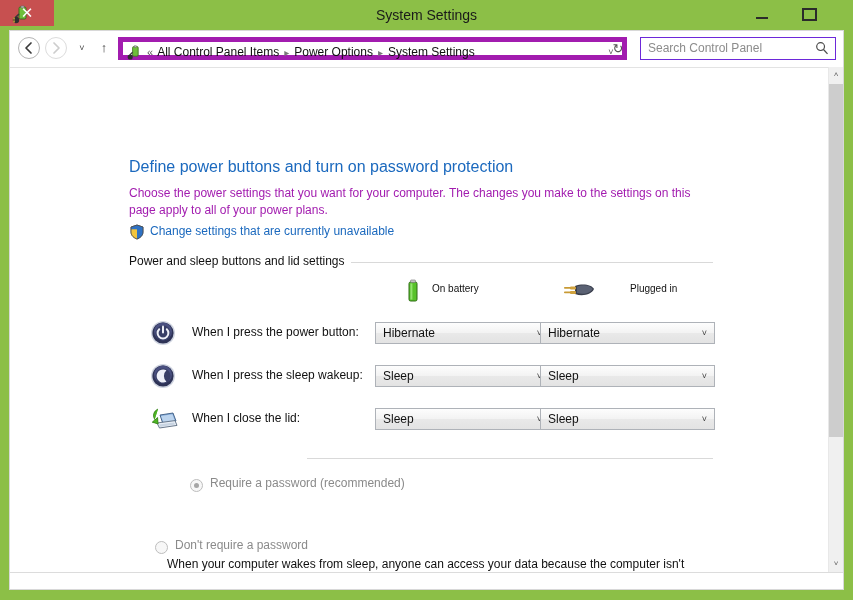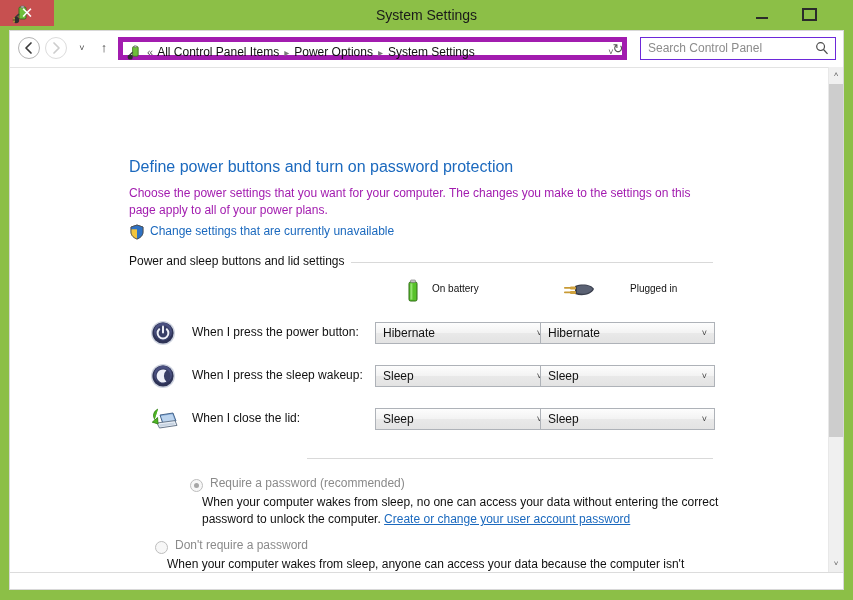--- a/index.html
+++ b/index.html
@@ -605,21 +605,20 @@
         </div>
       </div>
 
       <div class="group-head grp2" style="width:584px;">
         <span class="group-rule" style="left:178px; width:406px;"></span>
       </div>
 
       <div class="radio-block rb1" style="width:700px;height:56px;margin-left:35px;">
         <span class="radio-dot checked"></span>
         <span class="radio-label">Require a password (recommended)</span>
-        <div class="radio-desc"><span>When your computer wakes from sleep, no one can access your data without entering the correct password to unlock the computer. </span><span class="inline-link">Create or change your user account password</span></div>
       </div>
 
       <div class="radio-block rb2" style="width:700px;height:56px;">
         <span class="radio-dot"></span>
         <span class="radio-label">Don't require a password</span>
         <div class="radio-desc">When your computer wakes from sleep, anyone can access your data because the computer isn't locked.</div>
       </div>
 
     </div>
 

